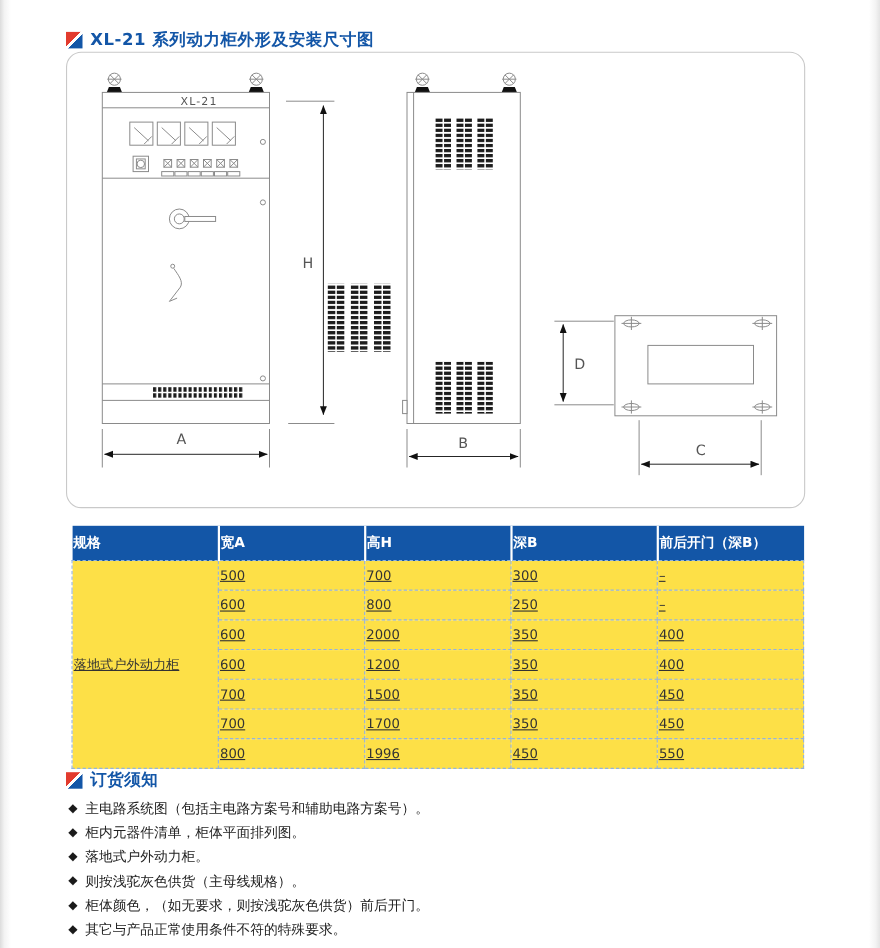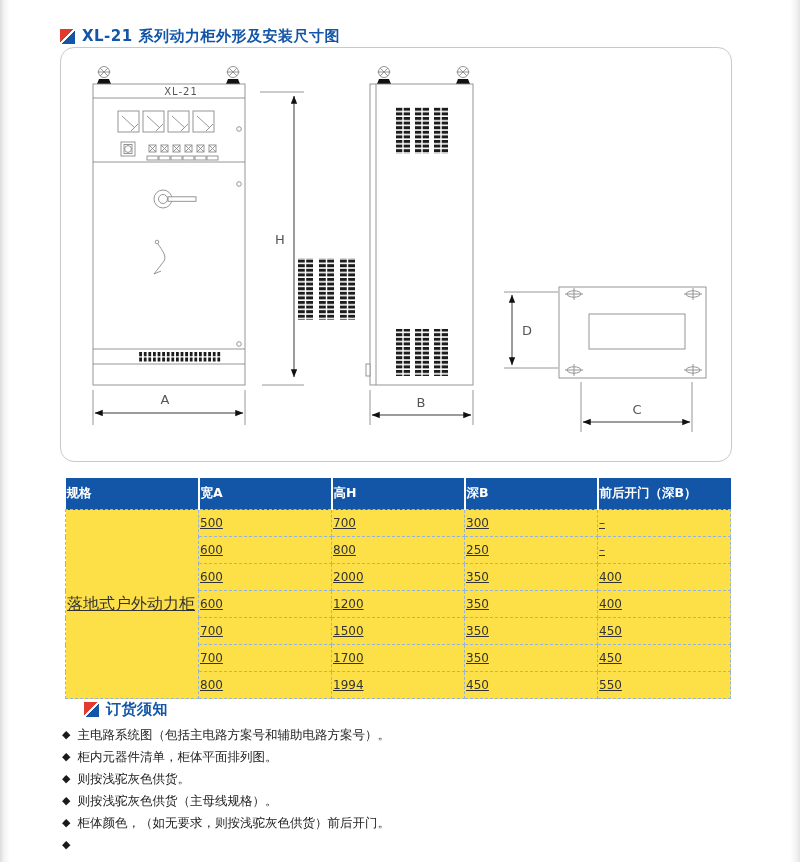--- a/index.html
+++ b/index.html
@@ -7,32 +7,32 @@
     width:800px;height:862px;position:relative;overflow:hidden;
     font-family:"DejaVu Sans","Liberation Sans",sans-serif;
     background:linear-gradient(to right,#dcdcdc 0px,#f3f3f3 4px,#ffffff 10px,
                #ffffff 790px,#f3f3f3 796px,#e4e4e4 800px);
   }
   .sec-title{position:absolute;left:60px;display:flex;align-items:center;gap:7px;}
   .sec-title .txt{color:#1356a7;font-weight:bold;font-size:15px;letter-spacing:0.5px;}
   .flag-icon{width:15px;height:15px;display:inline-block;
     background:linear-gradient(135deg,#e23b2e 0%,#e23b2e 44%,#ffffff 44%,#ffffff 56%,#1356a7 56%,#1356a7 100%);}
   #title1{top:27px;}
-  #title2{top:700px;margin-left:24px;}
+  #title2{top:700px;}
   .draw-box{position:absolute;left:60px;top:47px;width:670px;height:413px;
     border:1px solid #c9c9c9;border-radius:14px;background:#fff;}
   .draw-box svg{display:block;}
   svg text{font-family:"DejaVu Sans","Liberation Sans",sans-serif;}
   .spec-table{position:absolute;left:65px;top:478px;width:665px;border-collapse:collapse;table-layout:fixed;}
   .spec-table th{background:#1356a7;color:#fff;font-size:12.5px;font-weight:bold;
     height:29px;border-right:2px solid #fff;text-align:left;}
   .spec-table th:last-child{border-right:none;margin-top:27px;}
   .spec-table td{background:#fde047;color:#333;font-size:12px;height:24px;
     text-align:left;border:1px dashed #94b3de;text-decoration:underline;}
-  .spec-table td.cat{font-size:16px;color:#333;}
+  .spec-table td.cat{font-size:12px;color:#333;}
   .notes{position:absolute;left:62px;top:728px;list-style:none;margin:0;padding:0;}
   .notes li{display:flex;align-items:center;gap:7px;margin-bottom:9px;
     font-size:12.5px;color:#222;line-height:13px;}
   .notes .dia{font-size:11px;color:#1a1a1a;}
 </style>
 </head>
 <body>
 
 <div class="sec-title" id="title1">
   <span class="flag-icon"></span>
@@ -284,21 +284,21 @@
         <td>450</td>
       </tr>
       <tr>
         <td>700</td>
         <td>1700</td>
         <td>350</td>
         <td>450</td>
       </tr>
       <tr>
         <td>800</td>
-        <td>1994</td>
+        <td>1996</td>
         <td>450</td>
         <td>550</td>
       </tr>
     </tbody>
 </table>
 
 <div class="sec-title" id="title2">
   <span class="flag-icon"></span>
   <span class="txt">订货须知</span>
 </div>
@@ -307,26 +307,27 @@
     <li>
       <span class="dia">◆</span>
       <span>主电路系统图（包括主电路方案号和辅助电路方案号）。</span>
     </li>
     <li>
       <span class="dia">◆</span>
       <span>柜内元器件清单，柜体平面排列图。</span>
     </li>
     <li>
       <span class="dia">◆</span>
-      <span>则按浅驼灰色供货。</span>
+      <span>落地式户外动力柜。</span>
     </li>
     <li>
       <span class="dia">◆</span>
       <span>则按浅驼灰色供货（主母线规格）。</span>
     </li>
     <li>
       <span class="dia">◆</span>
       <span>柜体颜色，（如无要求，则按浅驼灰色供货）前后开门。</span>
     </li>
     <li>
       <span class="dia">◆</span>
+      <span>其它与产品正常使用条件不符的特殊要求。</span>
     </li>
   </ul>
 
 </body></html>

